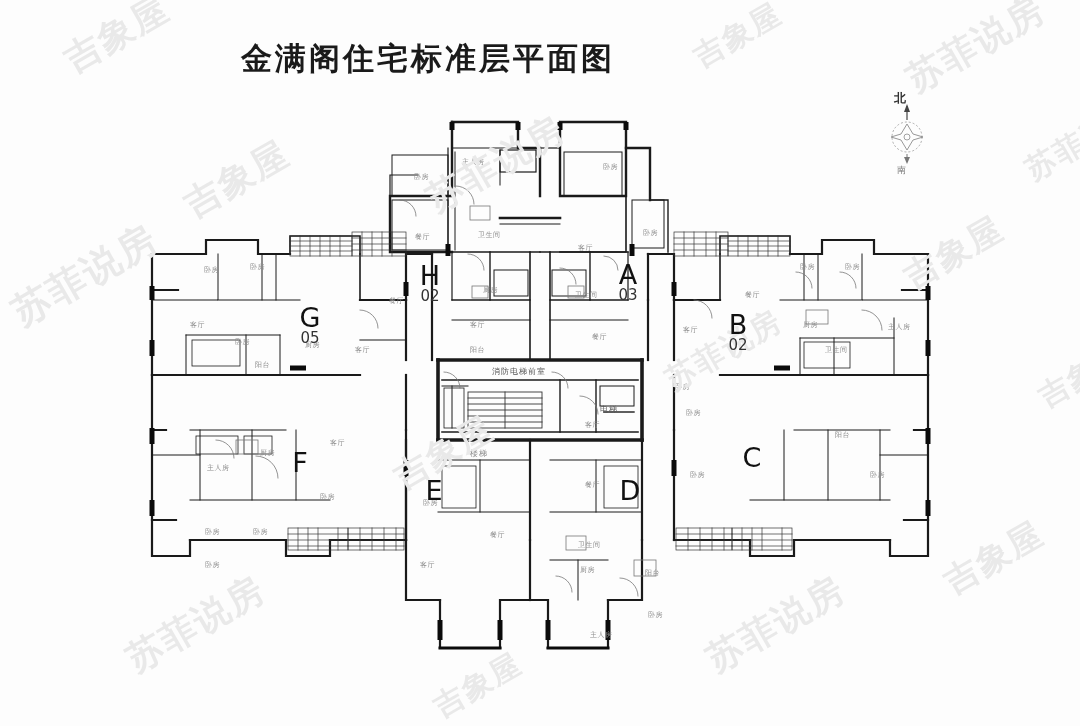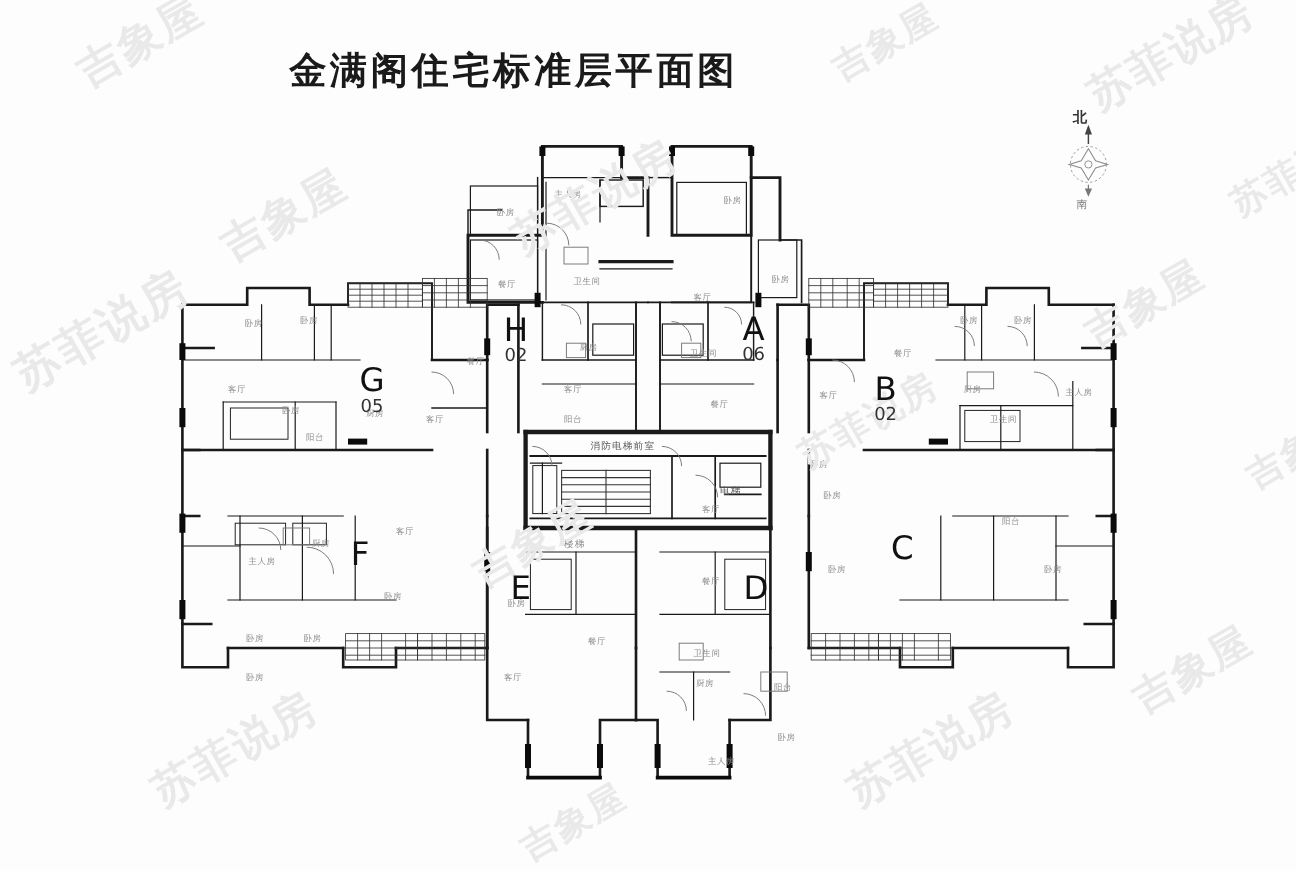--- a/index.html
+++ b/index.html
@@ -532,21 +532,21 @@
       <div class="rlab" style="left: 645px; top: 568px;">阳台</div>
       <div class="rlab" style="left: 648px; top: 610px;">卧房</div>
       <div class="rlab" style="left: 585px; top: 480px;">餐厅</div>
       <div class="rlab" style="left: 205px; top: 560px;">卧房</div>
       <div class="rlab" style="left: 690px; top: 470px;">卧房</div>
     </div>
 
   <div id="unit-labels">
       <div class="unit" style="left: 614px; top: 262px; width: 28px;">
         <div class="letter">A</div>
-        <div class="num">06</div>
+        <div class="num">03</div>
       </div>
       <div class="unit" style="left: 724px; top: 312px; width: 28px;">
         <div class="letter">B</div>
         <div class="num">02</div>
       </div>
       <div class="unit" style="left: 738px; top: 445px; width: 28px;">
         <div class="letter">C</div>
       </div>
       <div class="unit" style="left: 616px; top: 478px; width: 28px;">
         <div class="letter">D</div>

